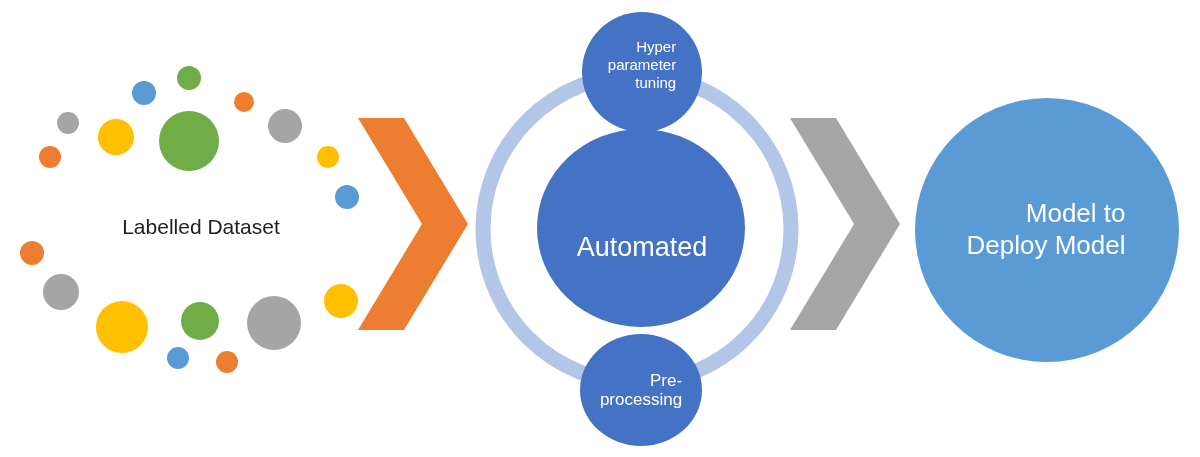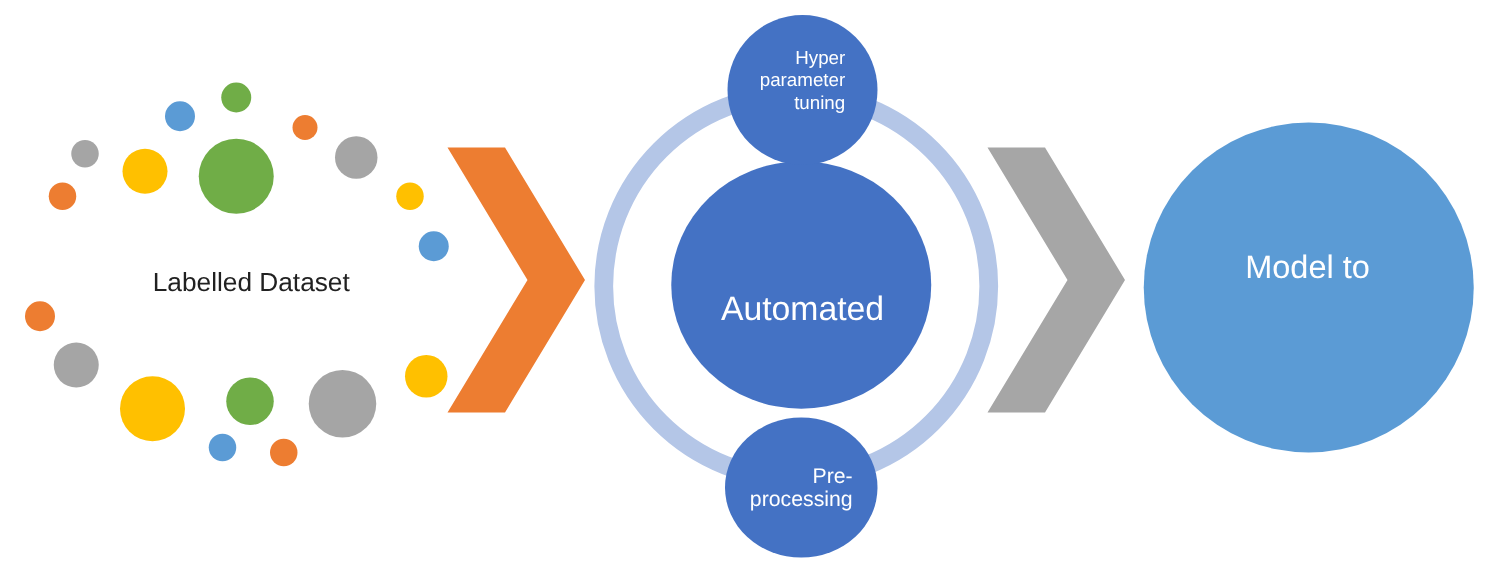--- a/index.html
+++ b/index.html
@@ -100,15 +100,16 @@
     <div>Automated</div>
   </div>
 
   <div class="label lbl-pre">
     <div>Pre-</div>
     <div>processing</div>
   </div>
 
   <div class="label lbl-ready">
     <div>Model to</div>
+    <div>Deploy Model</div>
   </div>
 
 </div>
 
 </body></html>

